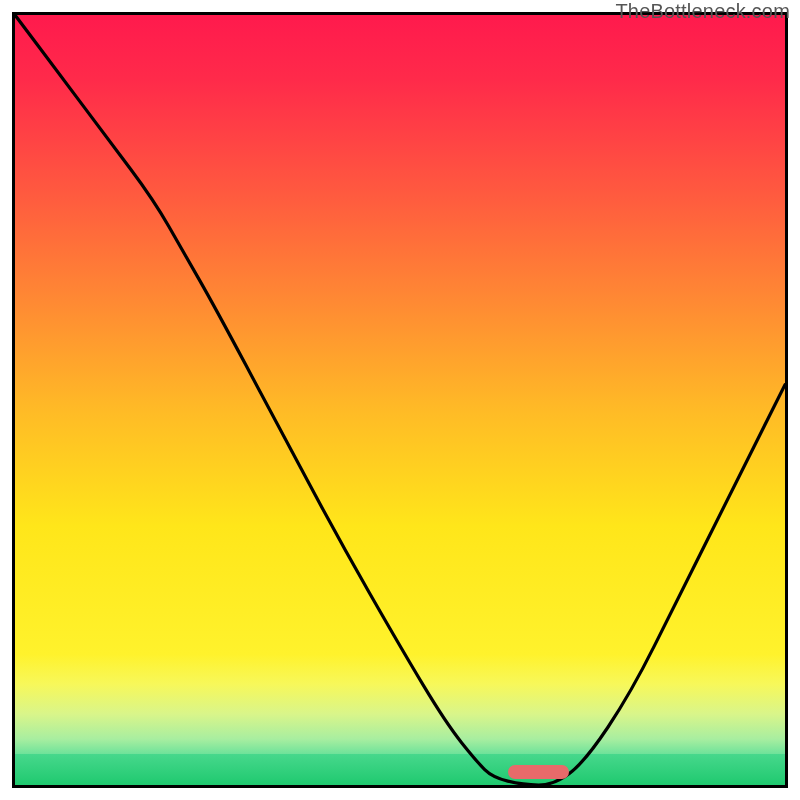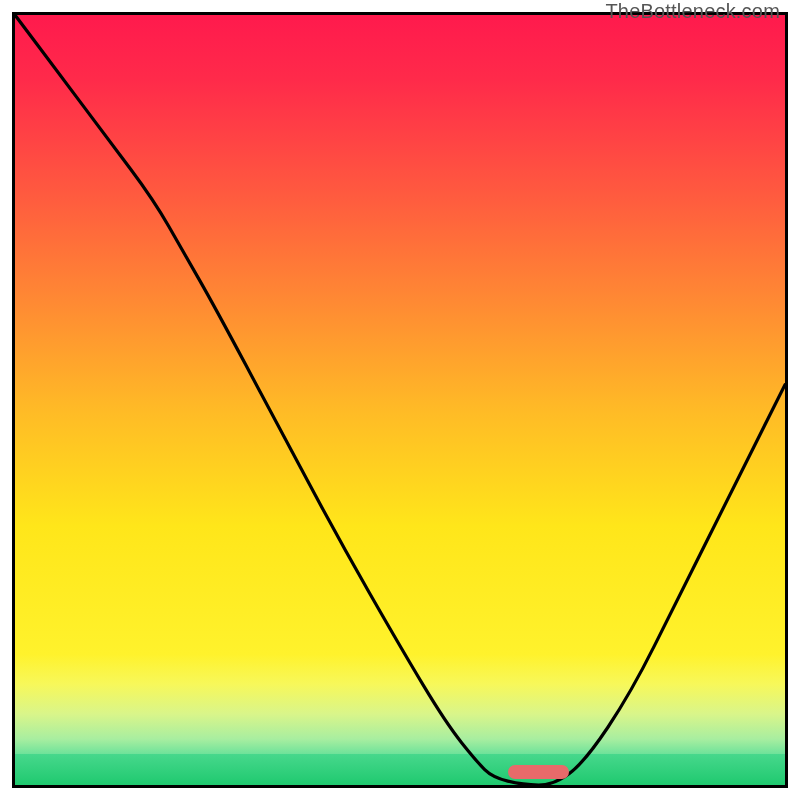--- a/index.html
+++ b/index.html
@@ -73,21 +73,21 @@
   }
   .marker {
     position: absolute;
     height: 14px;
     border-radius: 7px;
     background: #e86a6a;
   }
   .watermark {
     position: absolute;
     top: 0;
-    right: 20px;
+    right: 10px;
     font-family: Arial, Helvetica, sans-serif;
     font-size: 20px;
     color: #555;
     letter-spacing: .2px;
   }
 </style>
 </head>
 <body>
 
 <div class="stage">

